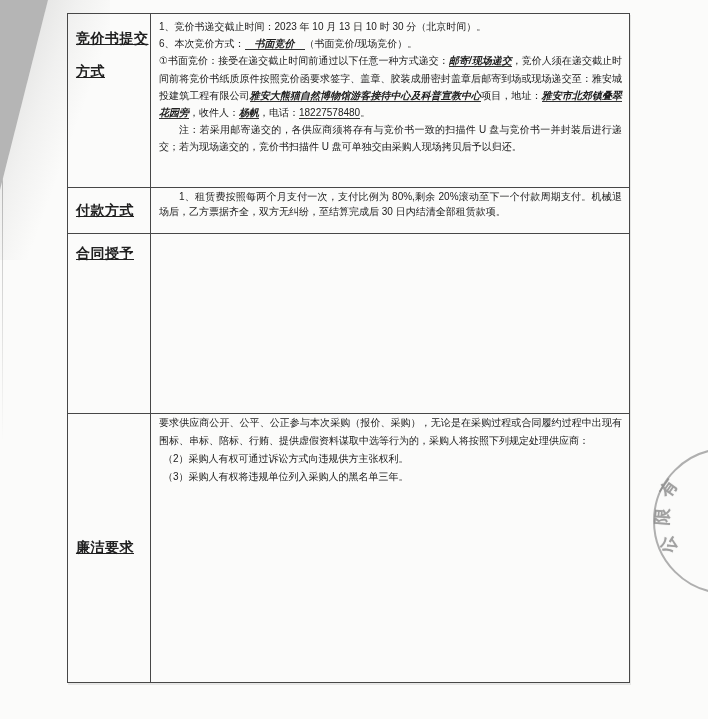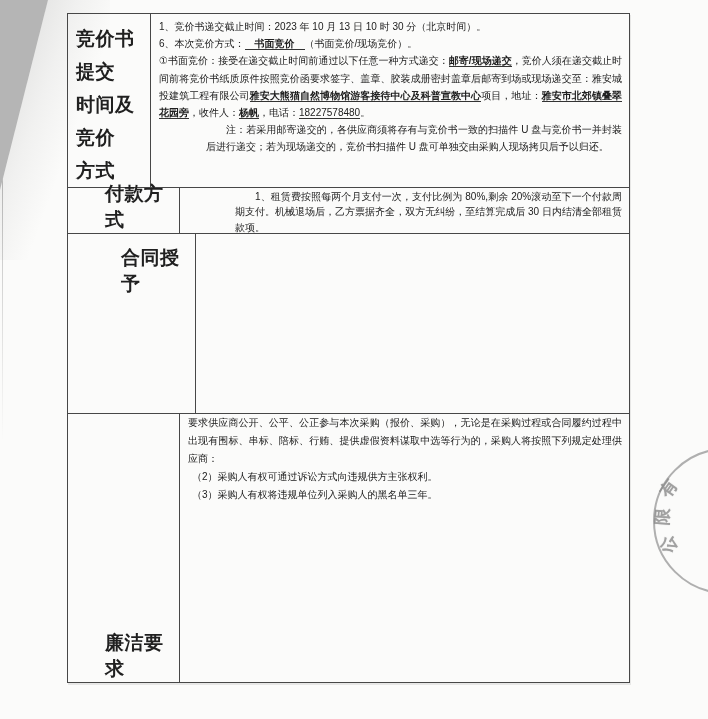--- a/index.html
+++ b/index.html
@@ -26,40 +26,41 @@
     box-sizing:border-box;border:1.4px solid var(--border,#474747);
     display:flex;flex-direction:column;background:transparent;
     box-shadow:1px 2px 0 rgba(0,0,0,.08);
   }
   .trow{display:flex;box-sizing:border-box;}
   .trow + .trow{border-top:1px solid var(--border,#474747);}
   .r1{height:173px;} .r2{height:46px;} .r3{height:180px;} .r4{flex:1;}
   .labelcell{
     flex:0 0 83px;width:83px;box-sizing:border-box;
     border-right:1px solid var(--border,#474747);
-    font-weight:bold;font-size:19px;color:var(--text,#202020);
+    font-weight:bold;font-size:14px;color:var(--text,#202020);
     letter-spacing:.5px;
+    text-decoration:underline;
   }
   .r1 .labelcell{padding:8px 0 0 8px;}
   .r1 .labelcell div{line-height:33px;}
-  .r2 .labelcell,.r4 .labelcell{display:flex;align-items:flex-end;padding-left:8px;margin-left:29px;}
-  .r3 .labelcell{padding:11px 0 0 8px;margin-left:45px;}
+  .r2 .labelcell,.r4 .labelcell{display:flex;align-items:center;padding-left:8px;}
+  .r3 .labelcell{padding:11px 0 0 8px;}
   .contentcell{
     flex:1;box-sizing:border-box;padding:3px 7px 0 8px;
     font-size:10px;color:var(--text,#202020);text-align:justify;
   }
   .r1 .contentcell{line-height:17.2px;padding-top:4px;}
   .r2 .contentcell{line-height:15.3px;padding-top:1px;}
   .r3 .contentcell{line-height:30px;padding-top:0;}
   .r4 .contentcell{line-height:18px;padding-top:0;}
   .para{margin:0;}
-  .indent2{text-indent:2em;margin-left:47px;}
+  .indent2{text-indent:2em;}
   .indent-sm{text-indent:4px;}
   .u{border-bottom:1.2px solid #333;}
-  .b{font-weight:bold;}
+  .b{font-weight:bold;font-style:italic;}
   .padu{padding:0 10px;}
   
   .stamp{position:absolute;left:0;top:0;width:708px;height:719px;pointer-events:none;}
   .stamp-circle{
     position:absolute;left:653px;top:448px;width:146px;height:146px;
     border:2.5px solid rgba(125,125,125,.6);border-radius:50%;
     box-sizing:border-box;
   }
   .stamp-char{
     position:absolute;font-size:17px;color:var(--stamp,#8a8a8a);opacity:.8;
@@ -73,21 +74,20 @@
 <body>
 
 <div class="page">
   <div class="edge-shade"></div>
 
   <div class="doc-table">
 
     <div class="trow r1">
       <div class="labelcell">
         <div>竞价书提交</div>
-        <div>时间及竞价</div>
         <div>方式</div>
       </div>
       <div class="contentcell">
         <div class="para"><span>1、竞价书递交截止时间：2023 年 10 月 13 日 10 时 30 分（北京时间）。</span></div>
         <div class="para"><span>6、本次竞价方式：</span><span class="u b padu">书面竞价</span><span>（书面竞价/现场竞价）。</span></div>
         <div class="para"><span>①书面竞价：接受在递交截止时间前通过以下任意一种方式递交：</span><span class="u b">邮寄/现场递交</span><span>，竞价人须在递交截止时间前将竞价书纸质原件按照竞价函要求签字、盖章、胶装成册密封盖章后邮寄到场或现场递交至：雅安城投建筑工程有限公司</span><span class="u b">雅安大熊猫自然博物馆游客接待中心及科普宣教中心</span><span>项目，地址：</span><span class="u b">雅安市北郊镇叠翠花园旁</span><span>，收件人：</span><span class="u b">杨帆</span><span>，电话：</span><span class="u">18227578480</span><span>。</span></div>
         <div class="para indent2">注：若采用邮寄递交的，各供应商须将存有与竞价书一致的扫描件 U 盘与竞价书一并封装后进行递交；若为现场递交的，竞价书扫描件 U 盘可单独交由采购人现场拷贝后予以归还。</div>
       </div>
     </div>
 

